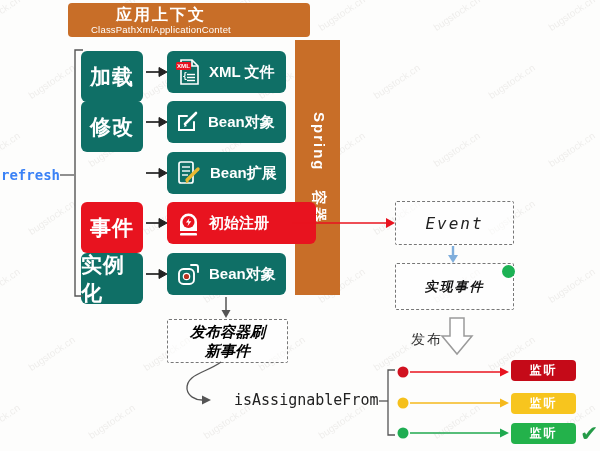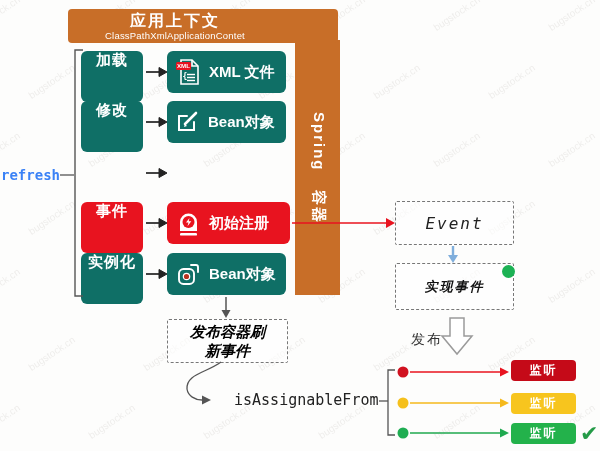--- a/index.html
+++ b/index.html
@@ -2,40 +2,40 @@
 <html><head>
 <meta charset="utf-8">
 <style>
   html,body{margin:0;padding:0;background:#fff;}
   .stage{position:relative;width:600px;height:451px;background:#fdfdfc;overflow:hidden;
          font-family:"Liberation Sans","DejaVu Sans",sans-serif;}
   
   .wm-layer{position:absolute;inset:0;z-index:0;}
   .wm{position:absolute;font-size:10px;color:rgba(140,130,120,.13);transform:rotate(-34deg);white-space:nowrap;}
   
-  .app-header{position:absolute;left:68px;top:9px;width:270px;height:34px;background:#C86E28;
+  .app-header{position:absolute;left:68px;top:3px;width:242px;height:34px;background:#C86E28;
               border-radius:4px;color:#fff;display:flex;flex-direction:column;justify-content:center;
               align-items:center;padding-right:16px;box-sizing:border-box;z-index:2;}
   .app-header .inner{width:230px;text-align:center;margin-right:40px;}
   .app-title{font-size:16px;font-weight:700;letter-spacing:2px;line-height:18px;}
   .app-subtitle{font-size:9.5px;line-height:11px;letter-spacing:.2px;}
   
   .spring-bar{position:absolute;left:295px;top:40px;width:45px;height:255px;background:#C86E28;z-index:1;}
   .spring-label{position:absolute;left:190px;top:158px;width:255px;height:20px;text-align:center;
                 transform:rotate(90deg);color:#fff;font-size:15px;font-weight:700;letter-spacing:2px;
                 white-space:pre;z-index:2;}
   
   .step-box{position:absolute;left:81px;width:62px;height:51px;background:#0F6F66;border-radius:6px;
-            color:#fff;font-size:15px;font-weight:700;display:flex;justify-content:center;
+            color:#fff;font-size:21px;font-weight:700;display:flex;align-items:center;justify-content:center;
             letter-spacing:1px;z-index:2;}
   .target-box{position:absolute;left:167px;width:119px;height:42px;background:#0F6F66;border-radius:6px;
               color:#fff;font-size:15px;font-weight:700;display:flex;align-items:center;gap:7px;
               padding-left:8px;box-sizing:border-box;z-index:2;}
   .red{background:#E8131F !important;}
-  .target-box.red{width:123px;}
+  .target-box.red{width:149px;}
   .icon{flex:0 0 auto;display:block;}
   
   .refresh-label{position:absolute;left:1px;top:167px;width:56px;text-align:right;
                  font-family:"DejaVu Sans Mono","Liberation Mono",monospace;
                  font-size:14px;color:#3b82f6;font-weight:600;z-index:2;}
   
   .dashed-box{position:absolute;border:1.3px dashed #777;border-radius:2px;background:rgba(255,255,255,.6);
               display:flex;flex-direction:column;align-items:center;justify-content:center;z-index:2;font-style:italic;}
   .publish-box{left:167px;top:319px;width:119px;height:42px;font-size:15px;font-weight:600;color:#000000;line-height:19px;}
   .event-box{left:395px;top:201px;width:117px;height:42px;font-family:"DejaVu Sans Mono","Liberation Mono",monospace;
@@ -135,20 +135,31 @@
   <div class="target-box" style="top:101px">
     <svg class="icon" width="26" height="26" viewBox="0 0 26 26">
       <path d="M4,7 v14 h15 v-8" fill="none" stroke="#fff" stroke-width="2" stroke-linecap="round"></path>
       <path d="M4,7 h8" fill="none" stroke="#fff" stroke-width="2" stroke-linecap="round"></path>
       <path d="M10,15 L21,4" stroke="#fff" stroke-width="2.6" stroke-linecap="round"></path>
       <path d="M10,15 l-1,3 3,-1 z" fill="#fff"></path>
     </svg>
     <span>Bean对象</span>
   </div>
 
+  <div class="target-box" style="top:152px">
+    <svg class="icon" width="28" height="28" viewBox="0 0 28 28">
+      <rect x="4" y="3" width="14" height="21" rx="2" fill="none" stroke="#fff" stroke-width="1.7"></rect>
+      <line x1="7" y1="8" x2="15" y2="8" stroke="#fff" stroke-width="1.4"></line>
+      <line x1="7" y1="12" x2="15" y2="12" stroke="#fff" stroke-width="1.4"></line>
+      <line x1="7" y1="16" x2="13" y2="16" stroke="#fff" stroke-width="1.4"></line>
+      <path d="M12,21 L23,10" stroke="#E8B931" stroke-width="3.4" stroke-linecap="round"></path>
+      <path d="M12,21 l-1.5,3.5 3.5,-1.5 z" fill="#E8B931"></path>
+    </svg>
+    <span>Bean扩展</span>
+  </div>
 
   <div class="step-box red" style="top:202px">
     <span>事件</span>
   </div>
   <div class="target-box red" style="top:202px">
     <svg class="icon" width="27" height="28" viewBox="0 0 27 28">
       <path d="M5,22 v-9 a8.5,8.5 0 0 1 17,0 v9 z" fill="#fff"></path>
       <circle cx="13.5" cy="13" r="6" fill="#E8131F"></circle>
       <path d="M14.5,9 l-3.5,4.5 h2.5 l-1,3.8 3.8,-5 h-2.6 z" fill="#fff"></path>
       <rect x="5" y="24" width="17" height="2.6" rx="1.2" fill="#fff"></rect>

